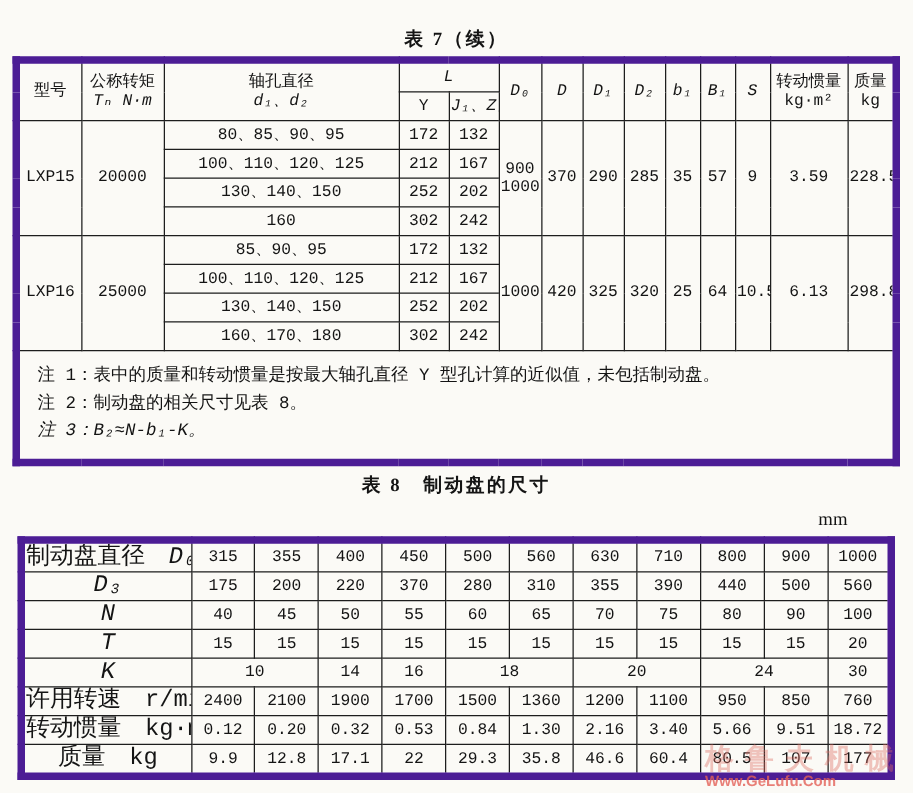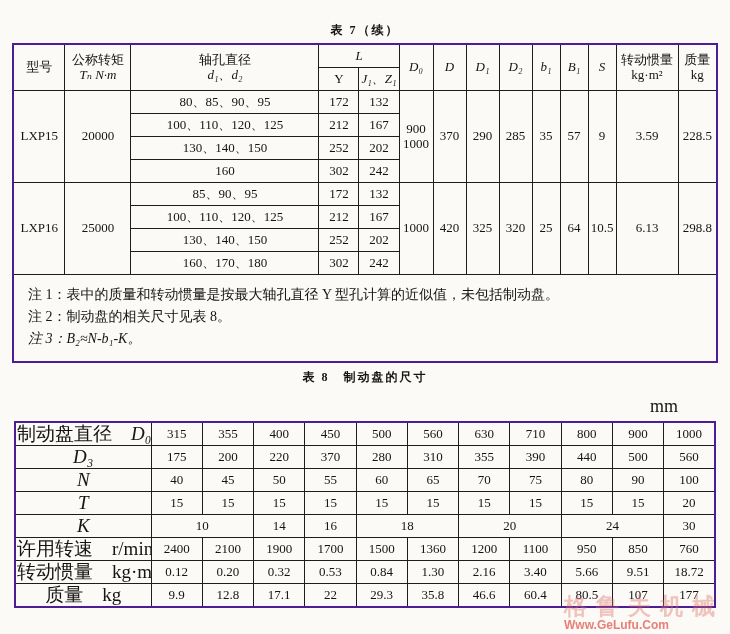--- a/index.html
+++ b/index.html
@@ -2,42 +2,43 @@
 <html><head>
 <meta charset="utf-8">
 <style>
   html,body{margin:0;padding:0;}
   body{
     width:730px;height:634px;position:relative;overflow:hidden;
     background:#fbfaf6;color:#141414;
     font-family:"Liberation Serif","DejaVu Serif",serif;
   }
   .t-title{
-    text-align:center;font-weight:bold;font-size:12px;letter-spacing:2px;
+    text-align:center;font-weight:bold;font-size:15px;letter-spacing:2px;
   }
   .t7-title{padding-top:22px;}
   .t8-title{margin-top:6px;}
   table{
     border-collapse:collapse;table-layout:fixed;
     width:702px;margin:4px auto 0 auto;
-    border:2px solid #4c1d95;
+    border:6px solid #4c1d95;
+    font-family:Liberation Mono, monospace;
   }
   td{
     border:1px solid #1d1d1d;text-align:center;vertical-align:middle;
     font-size:13px;line-height:1.15;height:22px;padding:0 1px;overflow:hidden;
     white-space:nowrap;
   }
   .sym{font-style:italic;}
   .hdr{font-size:13px;}
   .notes-cell{text-align:left;padding:6px 14px 8px 14px;white-space:normal;}
   .note-line{font-size:14px;margin:6px 0;}
   #t8 td:first-child{font-size:19px;}
   .unit-line{
     width:702px;margin:10px auto 0 auto;text-align:right;
-    font-size:18px;padding-right:38px;box-sizing:border-box;
+    font-size:15px;padding-right:38px;box-sizing:border-box;
   }
   .wm{
     position:absolute;right:6px;bottom:2px;text-align:left;pointer-events:none;
   }
   .wm-cn{
     color:rgba(222,110,100,0.40);font-size:23px;font-weight:bold;
     letter-spacing:9px;line-height:1;
   }
   .wm-url{
     color:rgba(228,96,88,0.80);font-size:12px;font-weight:bold;

